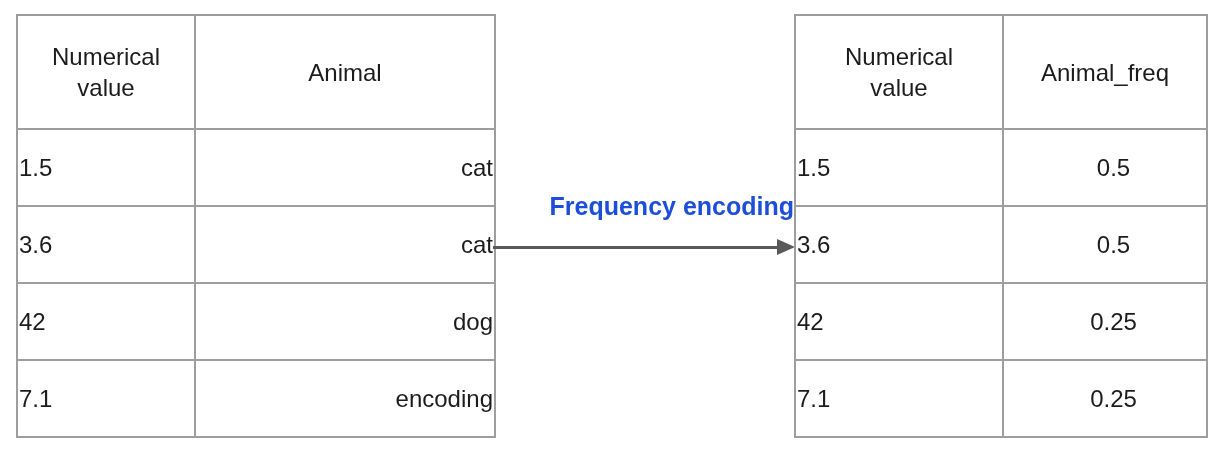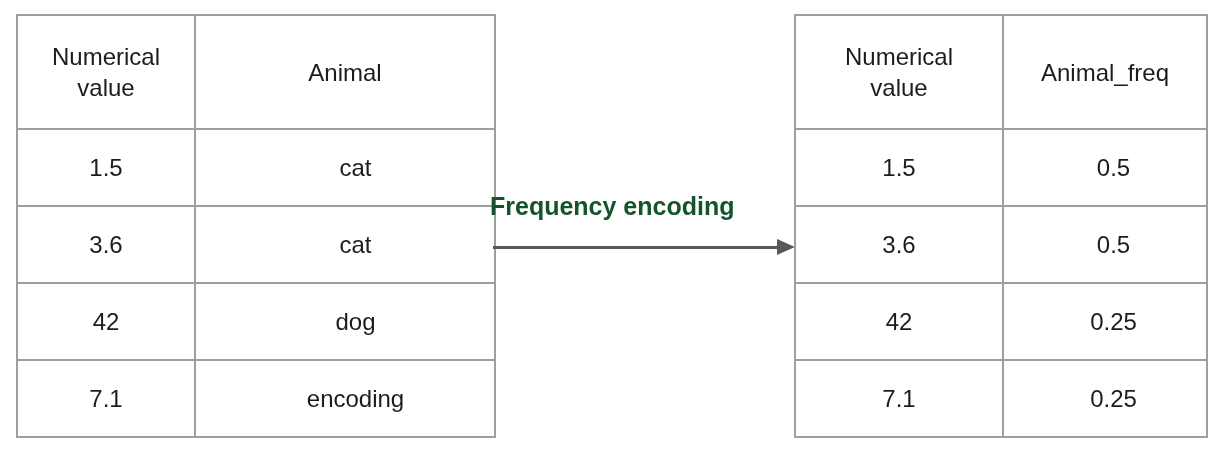--- a/index.html
+++ b/index.html
@@ -30,40 +30,40 @@
     vertical-align: middle;
     overflow: hidden;
   }
   table.tbl tr.hdr { height: 114px; }
   table.tbl tr.row { height: 77px; }
   table.tbl th { text-align: center; line-height: 31px; }
   .wrap-narrow {
     display: inline-block;
     max-width: 132px;
   }
-  td.num { text-align: center; }
-  td.txt { text-align: center; padding-left: 22px; }
+  td.num { text-align: left; }
+  td.txt { text-align: right; padding-left: 22px; }
   td.freq { text-align: center; padding-left: 18px; }
 
   #left-table  { left: 16px;  top: 14px; width: 478px; }
   #right-table { left: 794px; top: 14px; width: 412px; }
   #left-table col.c1  { width: 178px; }
   #left-table col.c2  { width: 300px; }
   #right-table col.c1 { width: 208px; }
   #right-table col.c2 { width: 204px; }
 
   .arrow-label {
     position: absolute;
     left: 490px;
     top: 192px;
     width: 304px;
-    text-align: left;
+    text-align: right;
     font-size: 25px;
     font-weight: 700;
-    color: #14532d;
+    color: #1d4ed8;
     white-space: nowrap;
   }
   .arrow-line {
     position: absolute;
     left: 493px;
     top: 246px;
     width: 286px;
     height: 3px;
     background: #595959;
   }

